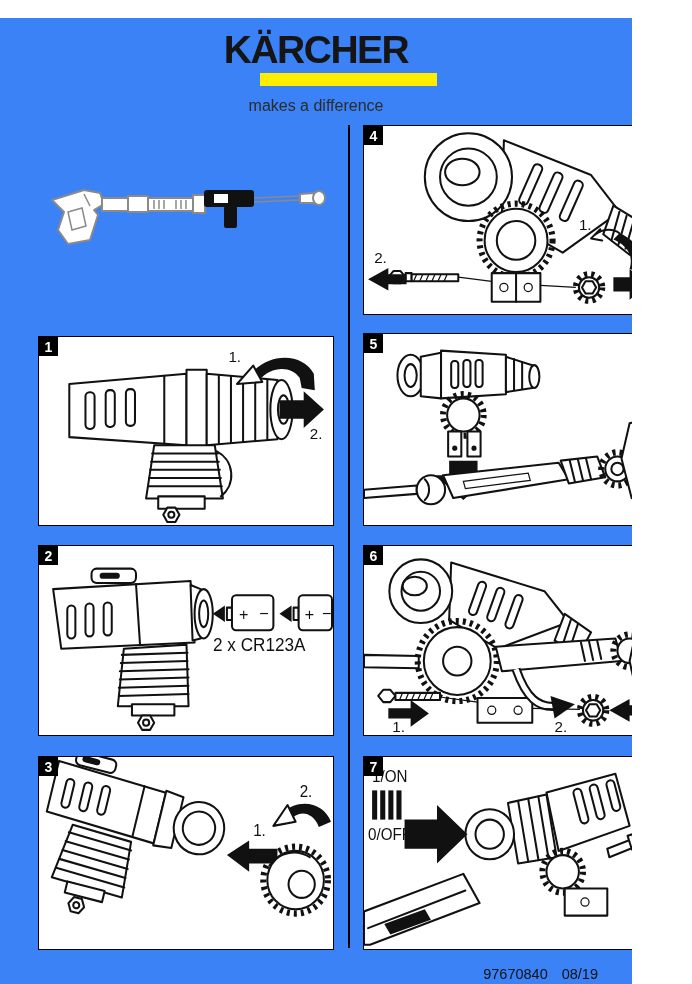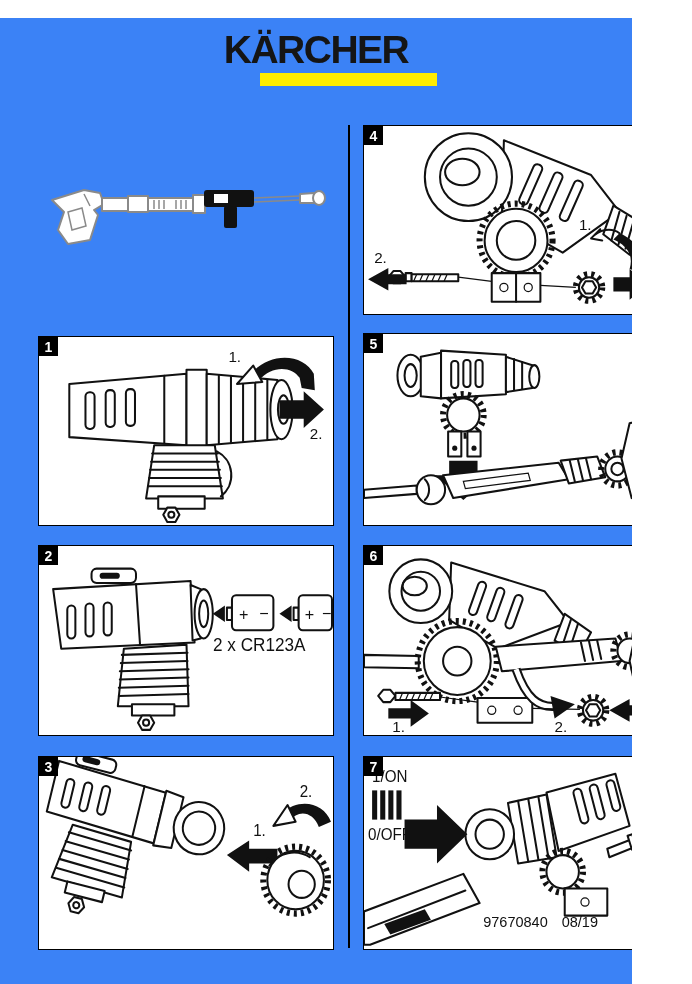--- a/index.html
+++ b/index.html
@@ -22,31 +22,32 @@
   
   .fw{fill:#fff;stroke:#111;stroke-width:2;stroke-linejoin:round;}
   .ln{fill:none;stroke:#111;stroke-width:2;stroke-linejoin:round;stroke-linecap:round;}
   .th{fill:none;stroke:#111;stroke-width:1.2;}
   .fb{fill:#111;stroke:none;}
   .knurl{fill:none;stroke:#111;stroke-width:6;stroke-dasharray:3 4;}
   .lbl{font-family:"Liberation Sans",sans-serif;font-size:15px;fill:#111;}
   .cap{font-family:"Liberation Sans",sans-serif;font-size:17px;fill:#111;}
   .sign{font-family:"Liberation Sans",sans-serif;font-size:16px;fill:#111;}
   
-  .footer{position:absolute;top:896px;right:34px;font-size:14.5px;color:#111;display:flex;gap:14px;}
+  .footer{position:absolute;top:948px;right:34px;font-size:14.5px;color:#111;display:flex;gap:14px;}
   .gray{stroke:#8a8a8a;fill:#fff;stroke-width:2;stroke-linejoin:round;}
   .grayln{stroke:#8a8a8a;fill:none;stroke-width:1.5;}
 </style>
 </head>
 <body>
 
 <div class="page">
 
   <div class="logo">KÄRCHER</div>
   <div class="logo-bar"></div>
+  <div class="tagline">makes a difference</div>
 
   <div class="divider"></div>
 
   <svg class="overview" viewBox="0 0 294 100">
     <g>
 
       <path class="gray" d="M14,32 L46,22 L62,25 L66,36 L56,42 L60,47 L52,72 L30,76 L20,62 L26,44 Z"></path>
       <path class="grayln" d="M30,44 L44,40 L48,58 L34,62 Z M46,26 L52,38"></path>
 
       <rect class="gray" x="64" y="30" width="26" height="13"></rect>

